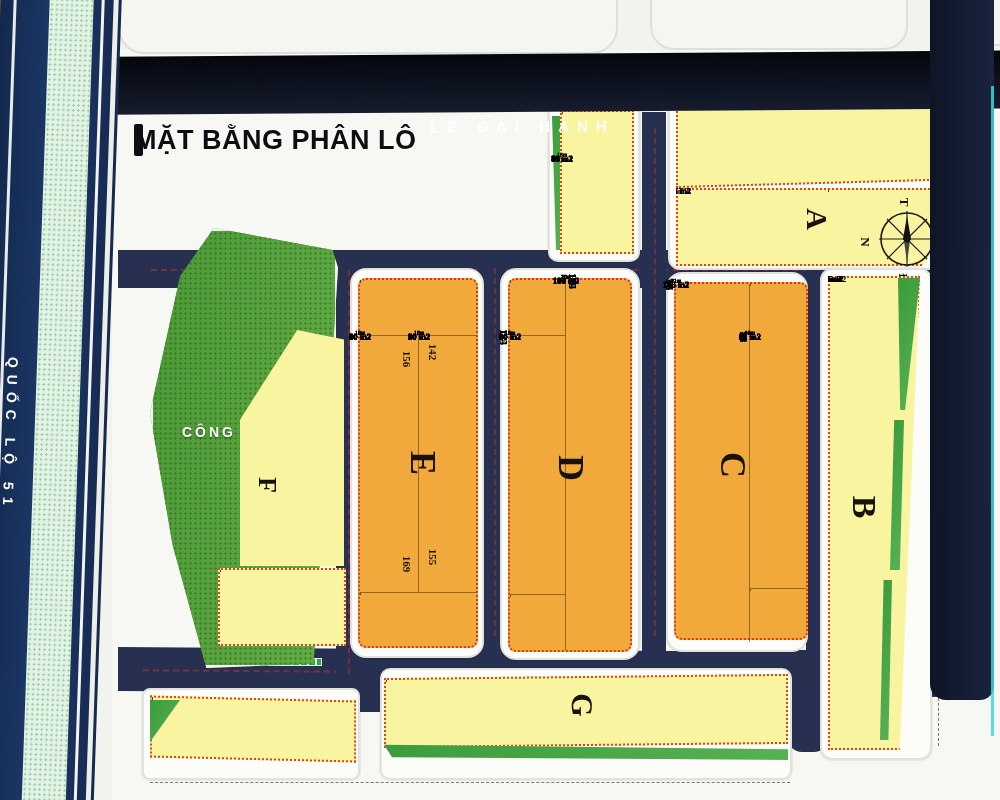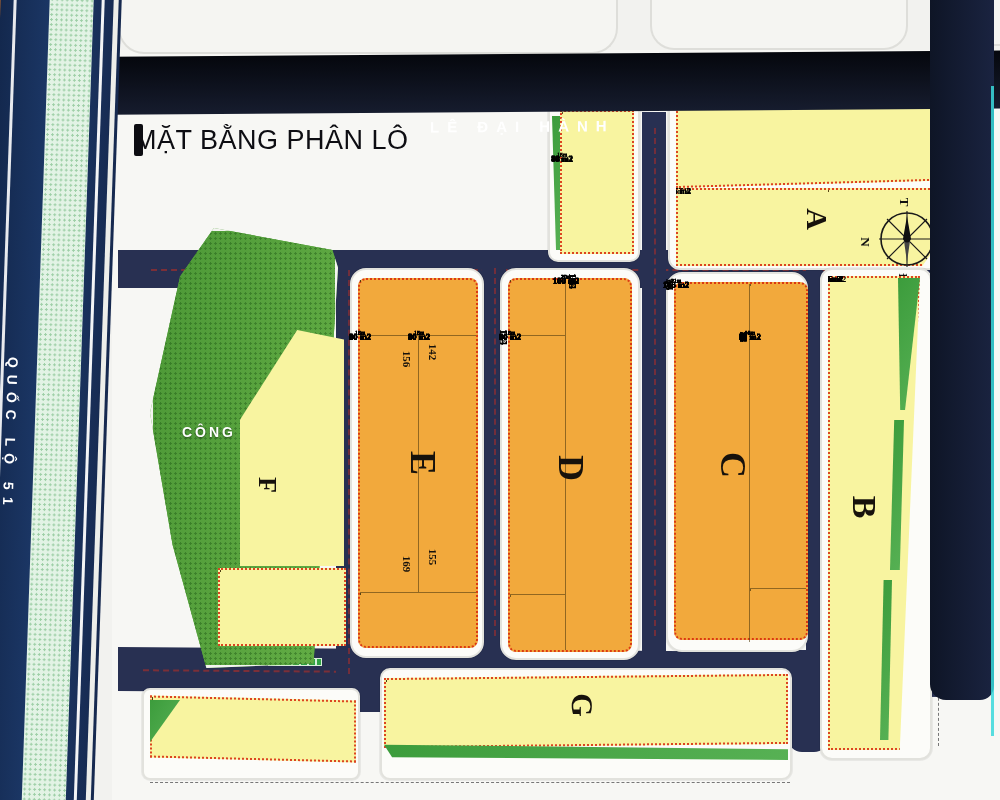--- a/index.html
+++ b/index.html
@@ -88,21 +88,21 @@
   .mini-num{font-family:"Liberation Serif",serif;font-weight:700;font-size:11px;transform:rotate(90deg);color:#17120c;}
 
   
   .compass{left:868px;top:200px;width:78px;height:78px;}
   .compass svg{position:absolute;left:8px;top:8px;}
   .cl{font-family:"Liberation Serif",serif;font-weight:700;font-size:13px;transform:rotate(90deg);color:#111;}
 
   
   .title{left:134px;top:140px;display:flex;align-items:center;gap:8px;position:absolute;}
   .title .bar{position:relative;width:9px;height:32px;background:#0d0d12;border-radius:2px;}
-  .title .txt{position:relative;font-size:27px;font-weight:400;letter-spacing:.5px;color:#0d0d12;white-space:nowrap;}
+  .title .txt{position:relative;font-size:27px;font-weight:700;letter-spacing:.5px;color:#0d0d12;white-space:nowrap;}
 
   .bdash{border-left:1px dashed #777;width:0;}
   .bdash-h{border-top:1px dashed #777;height:0;}
 </style>
 </head>
 <body>
 
 <div id="map">
 
   <div class="land"></div>

